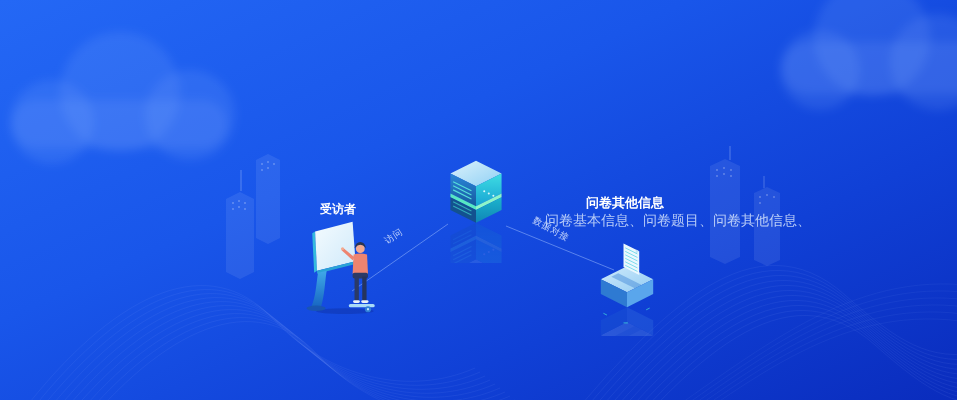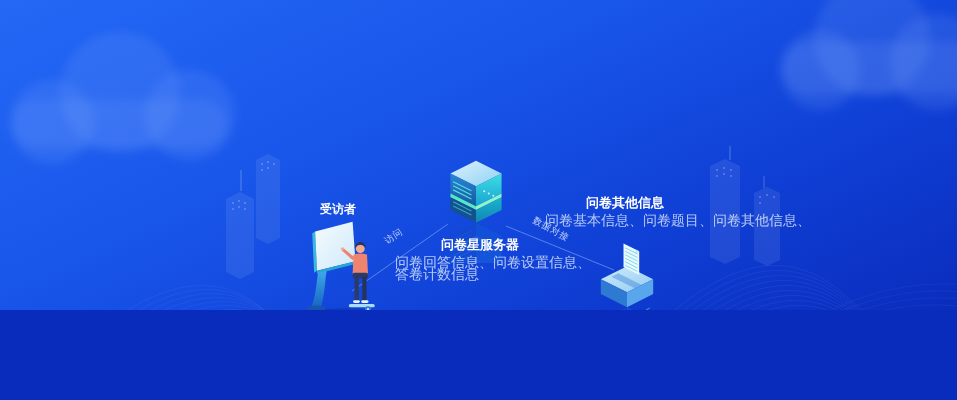--- a/index.html
+++ b/index.html
@@ -1,17 +1,17 @@
 <!DOCTYPE html>
 <html><head>
 <meta charset="utf-8">
 <style>
   html,body{margin:0;padding:0;background:#0a2cbd;}
   .banner{
-    position:relative;width:957px;height:310px;overflow:hidden;
+    position:relative;width:957px;height:400px;overflow:hidden;
     background:linear-gradient(155deg,#2468f5 0%,#1956ea 38%,#1040d6 70%,#0a2cbd 100%);
     font-family:"Liberation Sans","DejaVu Sans",sans-serif;
   }
   .layer{position:absolute;left:0;top:0;width:957px;height:400px;}
   .abs{position:absolute;}
   .node-title{color:#ffffff;font-weight:bold;font-size:13px;text-align:center;white-space:nowrap;}
   .node-desc{color:rgba(228,240,255,0.78);font-size:14px;line-height:11.5px;text-align:left;white-space:nowrap;margin-top:3px;}
   .visitor-label{color:#ffffff;font-weight:bold;font-size:12px;text-align:center;white-space:nowrap;}
   .edge-label{position:absolute;font-size:9px;color:#dbe7ff;opacity:.88;letter-spacing:1px;white-space:nowrap;}
   .edge-visit{left:384px;top:230px;transform:rotate(-33deg);}
@@ -200,27 +200,20 @@
       <polygon points="39,58 67,44 67,58 39,72" fill="url(#sg-right2)"></polygon>
       <polygon points="11,44 39,58 39,72 11,58" fill="#13518f"></polygon>
       <g stroke="#3fd0cc" stroke-width="1.2" stroke-opacity="0.7">
         <line x1="14" y1="49" x2="34" y2="59"></line>
           <line x1="14" y1="53.5" x2="34" y2="63.5"></line>
       </g>
     </g>
     <use href="#server-body" transform="translate(0,144) scale(1,-1)" opacity="0.13"></use>
   </svg>
 
-  <div class="abs" style="left:395px;top:236px;width:170px;">
-    <div class="node-title">问卷星服务器</div>
-    <div class="node-desc">
-      <div>问卷回答信息、问卷设置信息、</div>
-      <div>答卷计数信息</div>
-    </div>
-  </div>
 
   <div class="abs" style="left:545px;top:194px;width:160px;">
     <div class="node-title">问卷其他信息</div>
     <div class="node-desc">
       <div>问卷基本信息、问卷题目、问卷其他信息、</div>
     </div>
   </div>
 
   <svg class="abs" style="left:588px;top:240px;" width="78" height="96" viewBox="0 0 80 110">
     <defs>

